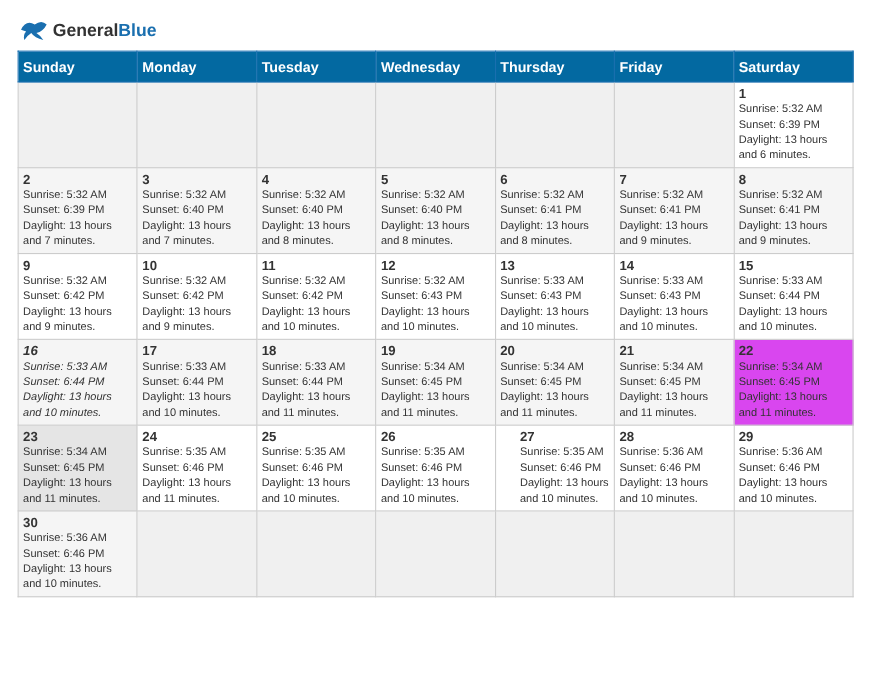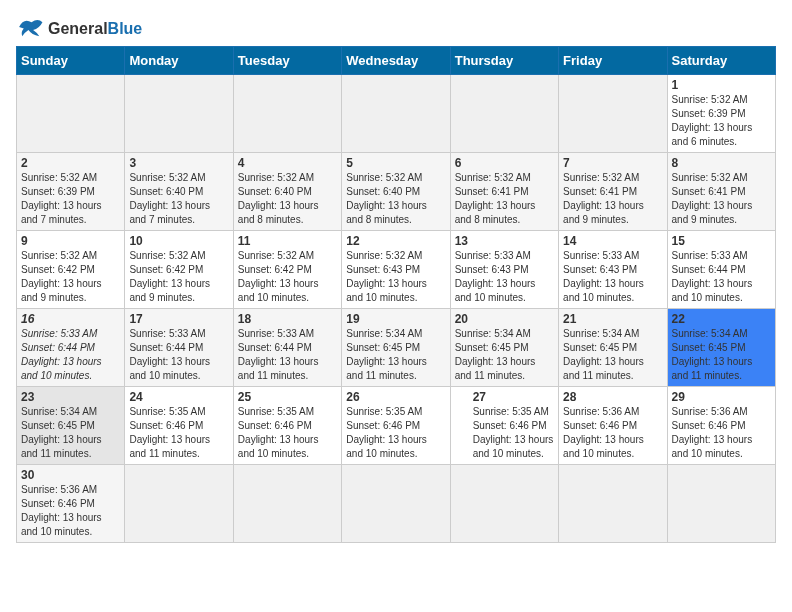--- a/index.html
+++ b/index.html
@@ -245,21 +245,21 @@
           <div class="day-info" style="white-space: pre-line;">Sunrise: 5:34 AM
 Sunset: 6:45 PM
 Daylight: 13 hours and 11 minutes.</div>
         </td>
         <td style="background: rgb(245, 245, 245);">
           <span class="day-number">21</span>
           <div class="day-info" style="white-space: pre-line;">Sunrise: 5:34 AM
 Sunset: 6:45 PM
 Daylight: 13 hours and 11 minutes.</div>
         </td>
-        <td style="background: #3b82f6;">
+        <td style="background: #d946ef;">
           <span class="day-number">22</span>
           <div class="day-info" style="white-space: pre-line;">Sunrise: 5:34 AM
 Sunset: 6:45 PM
 Daylight: 13 hours and 11 minutes.</div>
         </td>
       </tr>
       <tr>
         <td style="background: #e5e5e5;">
           <span class="day-number">23</span>
           <div class="day-info" style="white-space: pre-line;">Sunrise: 5:34 AM

